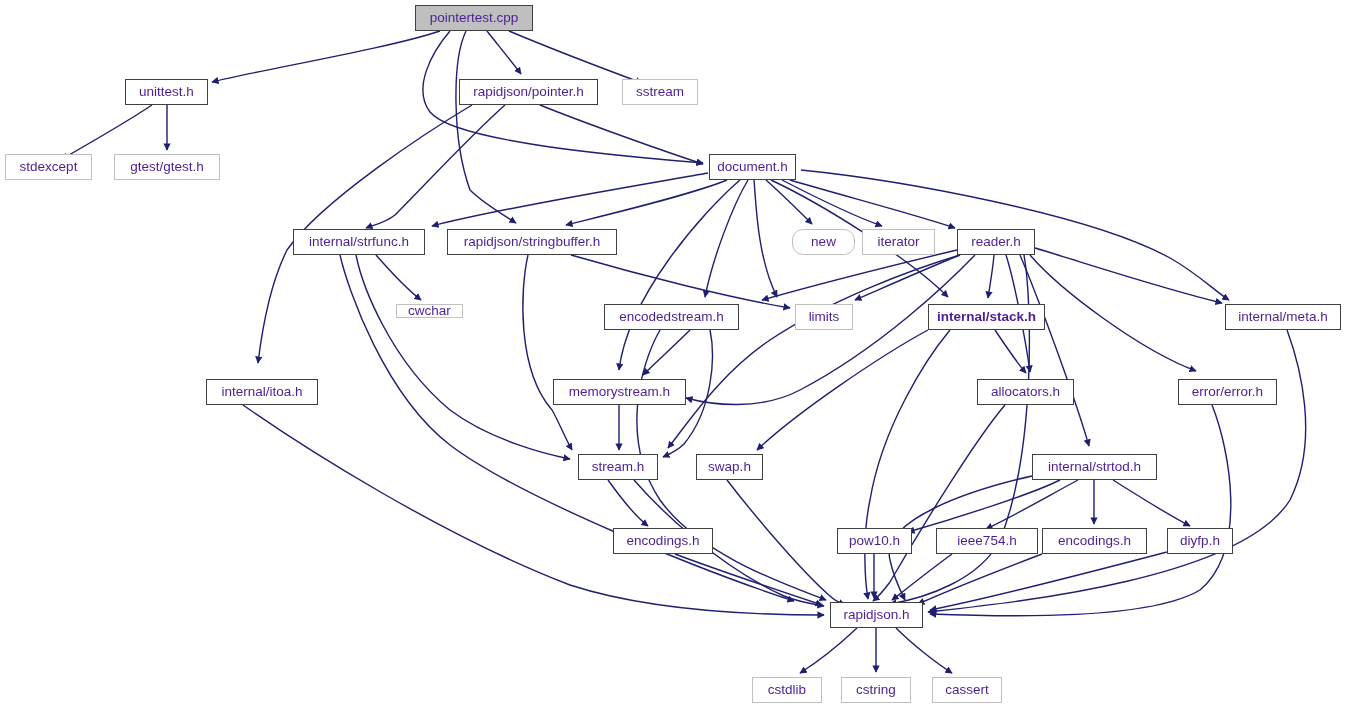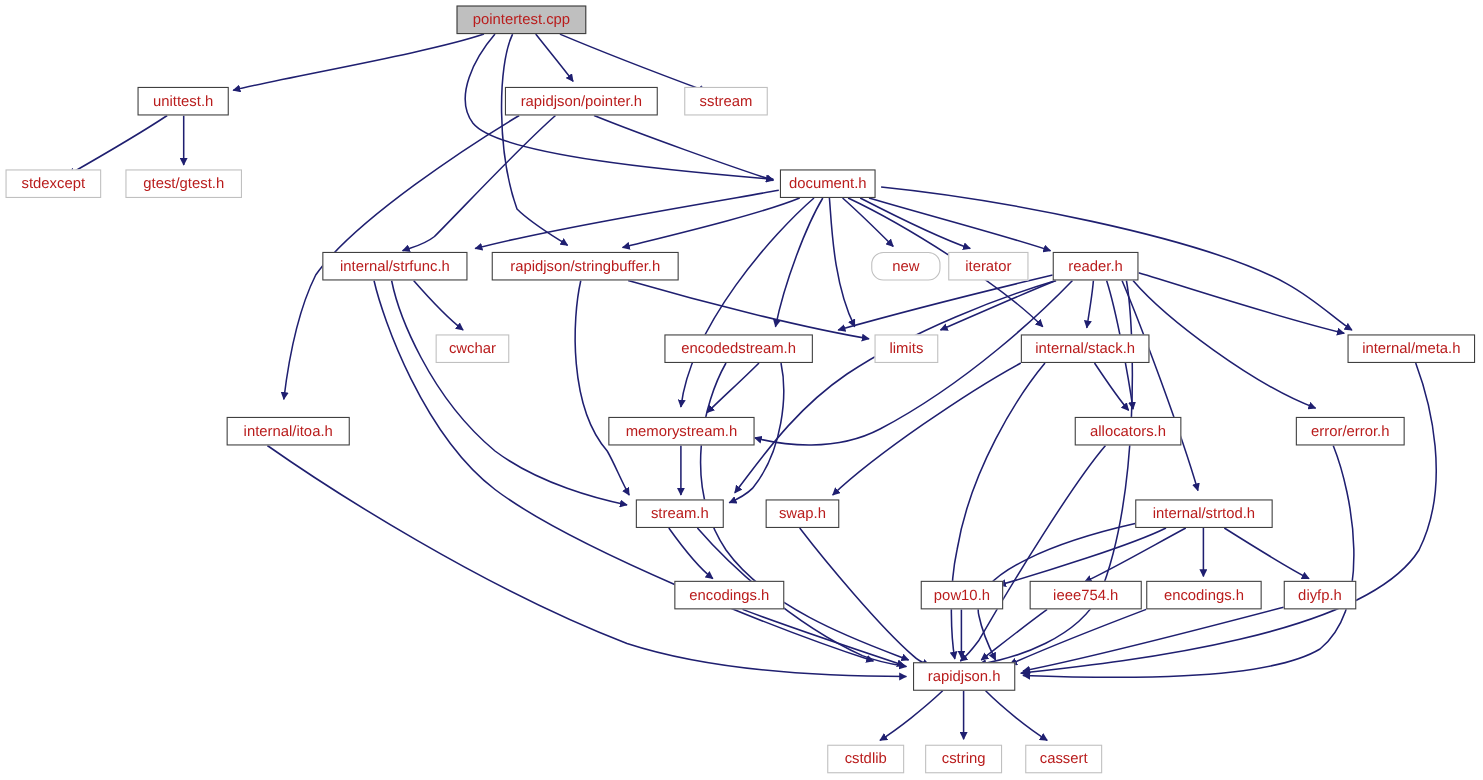--- a/index.html
+++ b/index.html
@@ -10,21 +10,21 @@
     font-family:"Liberation Sans","DejaVu Sans",sans-serif;
     overflow:hidden;
   }
   #edges{position:absolute;left:0;top:0;width:1348px;height:709px;}
   .node{
     position:absolute;
     box-sizing:border-box;
     display:flex;align-items:center;justify-content:center;
     font-size:13.5px;
     line-height:1;
-    color:#b91c1c;
+    color:#4c1d95;
     white-space:nowrap;
     background:#ffffff;
     border:1px solid #c0c0c0;
     z-index:5;
   }
   .node.internal{border:1px solid #404040;}
   .node.root{background:#bfbfbf;border:1px solid #404040;}
 </style>
 </head>
 <body>
@@ -109,24 +109,24 @@
       <div class="node internal" style="left: 459px; top: 79px; width: 139px; height: 26px;">rapidjson/pointer.h</div>
       <div class="node external" style="left: 622px; top: 79px; width: 76px; height: 26px;">sstream</div>
       <div class="node external" style="left: 5px; top: 154px; width: 87px; height: 26px;">stdexcept</div>
       <div class="node external" style="left: 114px; top: 154px; width: 106px; height: 26px;">gtest/gtest.h</div>
       <div class="node internal" style="left: 709px; top: 154px; width: 87px; height: 26px;">document.h</div>
       <div class="node internal" style="left: 293px; top: 229px; width: 132px; height: 26px;">internal/strfunc.h</div>
       <div class="node internal" style="left: 447px; top: 229px; width: 170px; height: 26px;">rapidjson/stringbuffer.h</div>
       <div class="node external" style="left: 792px; top: 229px; width: 63px; height: 26px; border-radius: 11px;">new</div>
       <div class="node external" style="left: 862px; top: 229px; width: 73px; height: 26px;">iterator</div>
       <div class="node internal" style="left: 957px; top: 229px; width: 78px; height: 26px;">reader.h</div>
-      <div class="node external" style="left: 396px; top: 304px; width: 67px; height: 26px;">cwchar</div>
+      <div class="node external" style="left: 396px; top: 304px; width: 67px; height: 14px;">cwchar</div>
       <div class="node internal" style="left: 604px; top: 304px; width: 135px; height: 26px;">encodedstream.h</div>
       <div class="node external" style="left: 795px; top: 304px; width: 58px; height: 26px;">limits</div>
-      <div class="node internal" style="left: 928px; top: 304px; width: 117px; height: 26px;">internal/stack.h</div>
+      <div class="node internal" style="left: 928px; top: 304px; width: 117px; height: 26px; font-weight: bold;">internal/stack.h</div>
       <div class="node internal" style="left: 1225px; top: 304px; width: 116px; height: 26px;">internal/meta.h</div>
       <div class="node internal" style="left: 206px; top: 379px; width: 112px; height: 26px;">internal/itoa.h</div>
       <div class="node internal" style="left: 553px; top: 379px; width: 133px; height: 26px;">memorystream.h</div>
       <div class="node internal" style="left: 977px; top: 379px; width: 97px; height: 26px;">allocators.h</div>
       <div class="node internal" style="left: 1178px; top: 379px; width: 99px; height: 26px;">error/error.h</div>
       <div class="node internal" style="left: 578px; top: 454px; width: 80px; height: 26px;">stream.h</div>
       <div class="node internal" style="left: 696px; top: 454px; width: 67px; height: 26px;">swap.h</div>
       <div class="node internal" style="left: 1032px; top: 454px; width: 125px; height: 26px;">internal/strtod.h</div>
       <div class="node internal" style="left: 613px; top: 528px; width: 100px; height: 26px;">encodings.h</div>
       <div class="node internal" style="left: 837px; top: 528px; width: 75px; height: 26px;">pow10.h</div>

